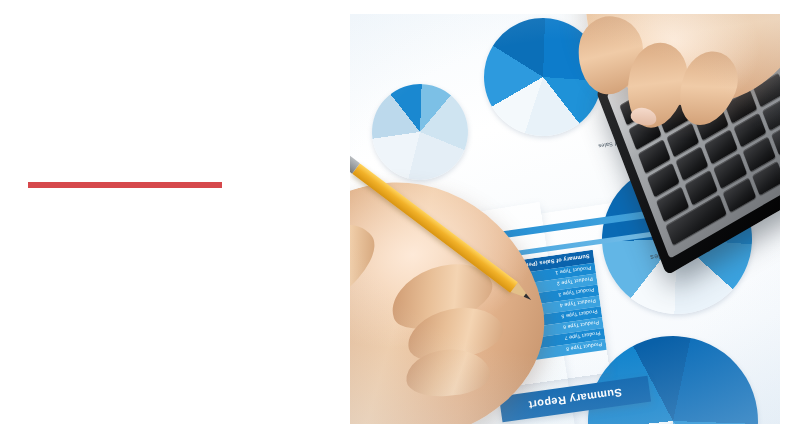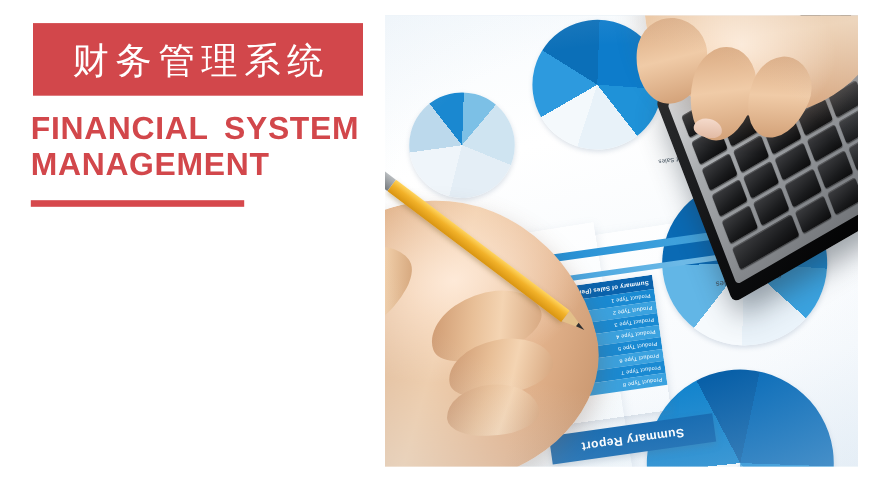--- a/index.html
+++ b/index.html
@@ -457,30 +457,21 @@
       radial-gradient(90% 70% at 50% 45%, rgba(255,255,255,0) 55%, rgba(215,228,240,0.35) 100%);
   }
 </style>
 </head>
 <body>
 
 <div id="banner">
 
   <div class="left-panel">
 
-    <div class="title-chip">
-      <span class="title-chip-text">财务管理系统</span>
-    </div>
-
-    <div class="subtitle">
-      <span class="subtitle-line-1">
-        <span>FINANCIAL</span><span class="gap"></span><span>SYSTEM</span>
-      </span>
-      <span class="subtitle-line-2">MANAGEMENT</span>
-    </div>
+
 
     <div class="divider"></div>
 
   </div>
 
   <div class="photo-frame">
     <div class="photo-stage">
 
       <div class="sheet-main"></div>
       <div class="sheet-lower"></div>

